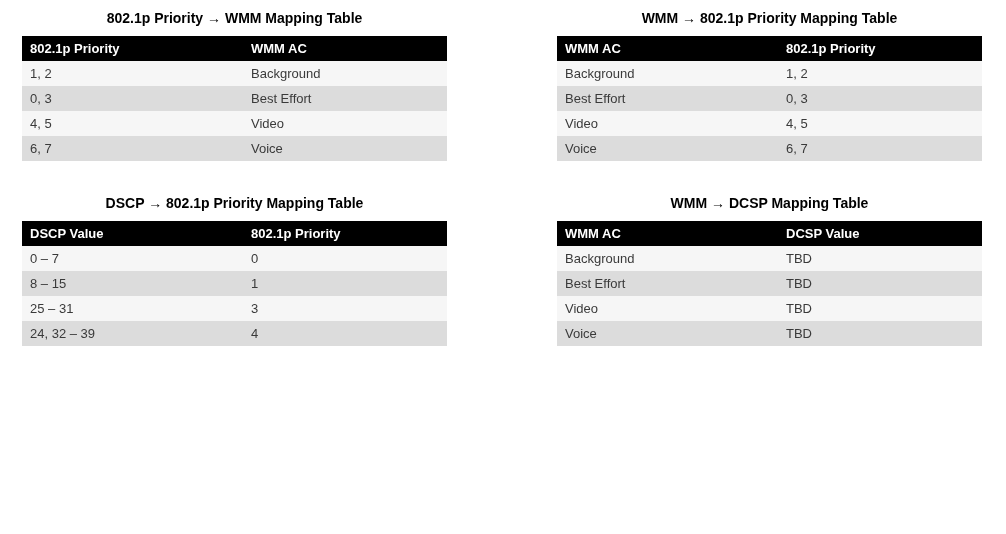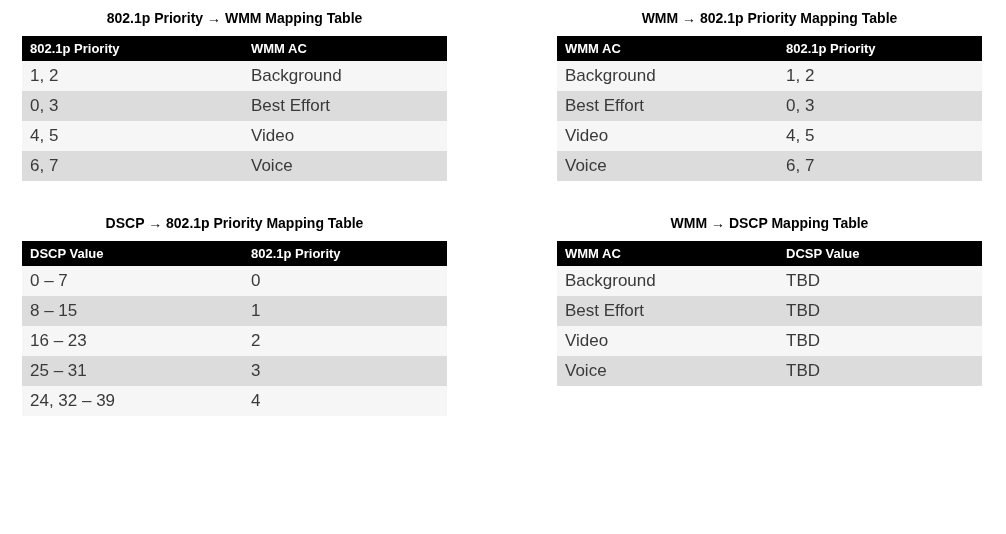--- a/index.html
+++ b/index.html
@@ -38,21 +38,21 @@
   th {
     background: #000000;
     color: #ffffff;
     font-weight: bold;
     text-align: left;
     padding: 5px 8px;
     font-size: 13px;
   }
   td {
     padding: 5px 8px;
-    font-size: 17px;
+    font-size: 13px;
     color: #3a3a3a;
   }
   tbody tr:nth-child(odd) td {
     background: #f6f6f6;
   }
   tbody tr:nth-child(even) td {
     background: #dcdcdc;
   }
   col.c1 { width: 52%; }
   col.c2 { width: 48%; }
@@ -156,38 +156,34 @@
         <tbody>
           <tr>
               <td>0 – 7</td>
               <td>0</td>
             </tr>
           <tr>
               <td>8 – 15</td>
               <td>1</td>
             </tr>
           <tr>
-              <td>16 – 23</td>
-              <td>2</td>
-            </tr>
-          <tr>
               <td>25 – 31</td>
               <td>3</td>
             </tr>
           <tr>
               <td>24, 32 – 39</td>
               <td>4</td>
             </tr>
         </tbody>
       </table>
     </div>
 
     <div class="block">
       <div class="title">
-        <span>WMM </span><span class="arrow">→</span><span> DSCP Mapping Table</span>
+        <span>WMM </span><span class="arrow">→</span><span> DCSP Mapping Table</span>
       </div>
       <table>
         <colgroup>
             <col class="c1">
             <col class="c2">
           </colgroup>
         <thead>
           <tr>
             <th>WMM AC</th>
             <th>DCSP Value</th>

